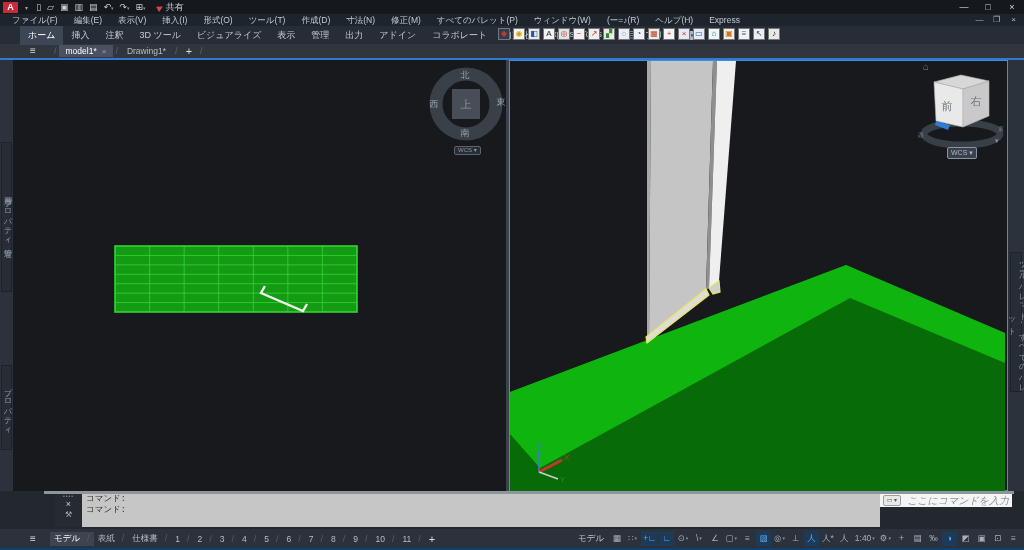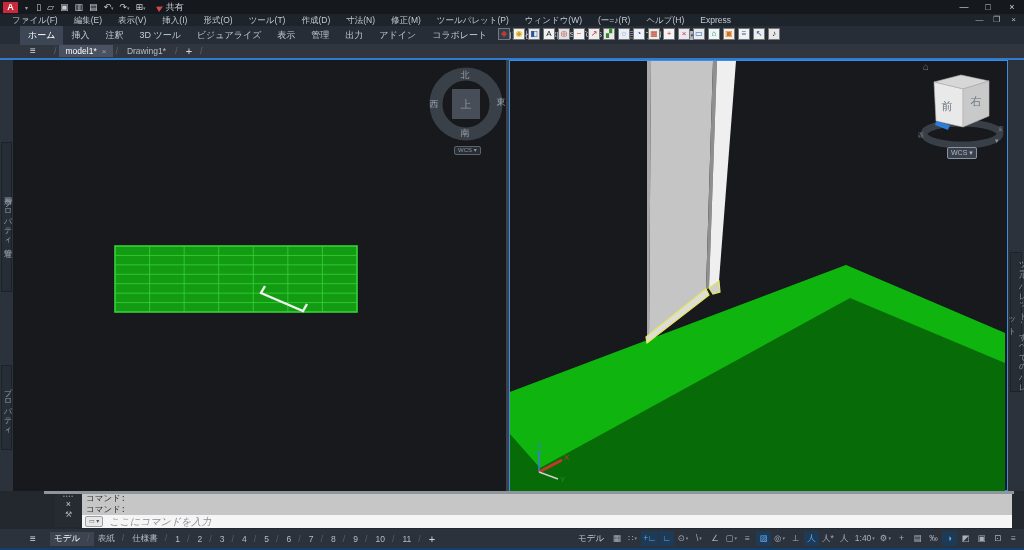--- a/index.html
+++ b/index.html
@@ -63,21 +63,21 @@
   .cube-caret { position:absolute; color:#8a94a0; font-size:7px; z-index:5; }
 
   
   .cmdarea { position:relative; height:38px; background:var(--cmd-bg); }
   .ridge { position:absolute; left:44px; right:10px; top:0; height:3px; background:#8f959c; }
   .cmdpanel { position:absolute; left:55px; right:12px; top:3px; bottom:2px; display:flex; }
   .gutter { width:27px; background:#262b31; display:flex; flex-direction:column; align-items:center; color:#c8cdd3; }
   .gutter .grip { font-size:5px; letter-spacing:1px; line-height:5px; color:#8b929a; }
   .gutter .gx { font-size:9px; line-height:11px; }
   .gutter .gw { font-size:8px; line-height:10px; color:#aab1b9; }
-  .cmdmain { flex:1; display:flex; flex-direction:column; }
+  .cmdmain { flex:1; display:flex; flex-direction:row; }
   .cmdhist { flex:1; background:#c6c6c6; color:#2d2d2d; font-size:8.5px; line-height:10.5px; padding:0 4px; font-family:"Liberation Mono","DejaVu Sans Mono",monospace; }
   .cmdinput { height:13px; background:#f5f5f5; display:flex; align-items:center; gap:6px; padding:0 3px; }
   .cmdbtn { border:1px solid #9aa0a7; border-radius:2px; background:#e8e8e8; color:#555; font-size:6px; padding:0 3px; line-height:9px; }
   .cmdph { color:#8a8f96; font-size:10px; font-style:italic; }
 
   
   .statusbar { position:relative; height:19px; background:var(--statusbar); display:flex; align-items:center; color:#aeb6c0; }
   .statusbar .burger { margin:0 6px 0 30px; }
   .ltabs { display:flex; align-items:center; }
   .ltab { font-size:8.5px; padding:1px 4px; color:#b6bdc5; }
@@ -136,21 +136,21 @@
 
   <span class="menu-item">ファイル(F)</span>
       <span class="menu-item">編集(E)</span>
       <span class="menu-item">表示(V)</span>
       <span class="menu-item">挿入(I)</span>
       <span class="menu-item">形式(O)</span>
       <span class="menu-item">ツール(T)</span>
       <span class="menu-item">作成(D)</span>
       <span class="menu-item">寸法(N)</span>
       <span class="menu-item">修正(M)</span>
-      <span class="menu-item">ツールパレット(P)</span>
+      <span class="menu-item">すべてのパレット(P)</span>
       <span class="menu-item">ウィンドウ(W)</span>
       <span class="menu-item">(ー=♪(R)</span>
       <span class="menu-item">ヘルプ(H)</span>
       <span class="menu-item">Express</span>
     </div>
   <div class="docctl" style="position:absolute;top:14px;right:2px;z-index:9;">
     <span>—</span>
     <span>❐</span>
     <span>×</span>
   </div>

